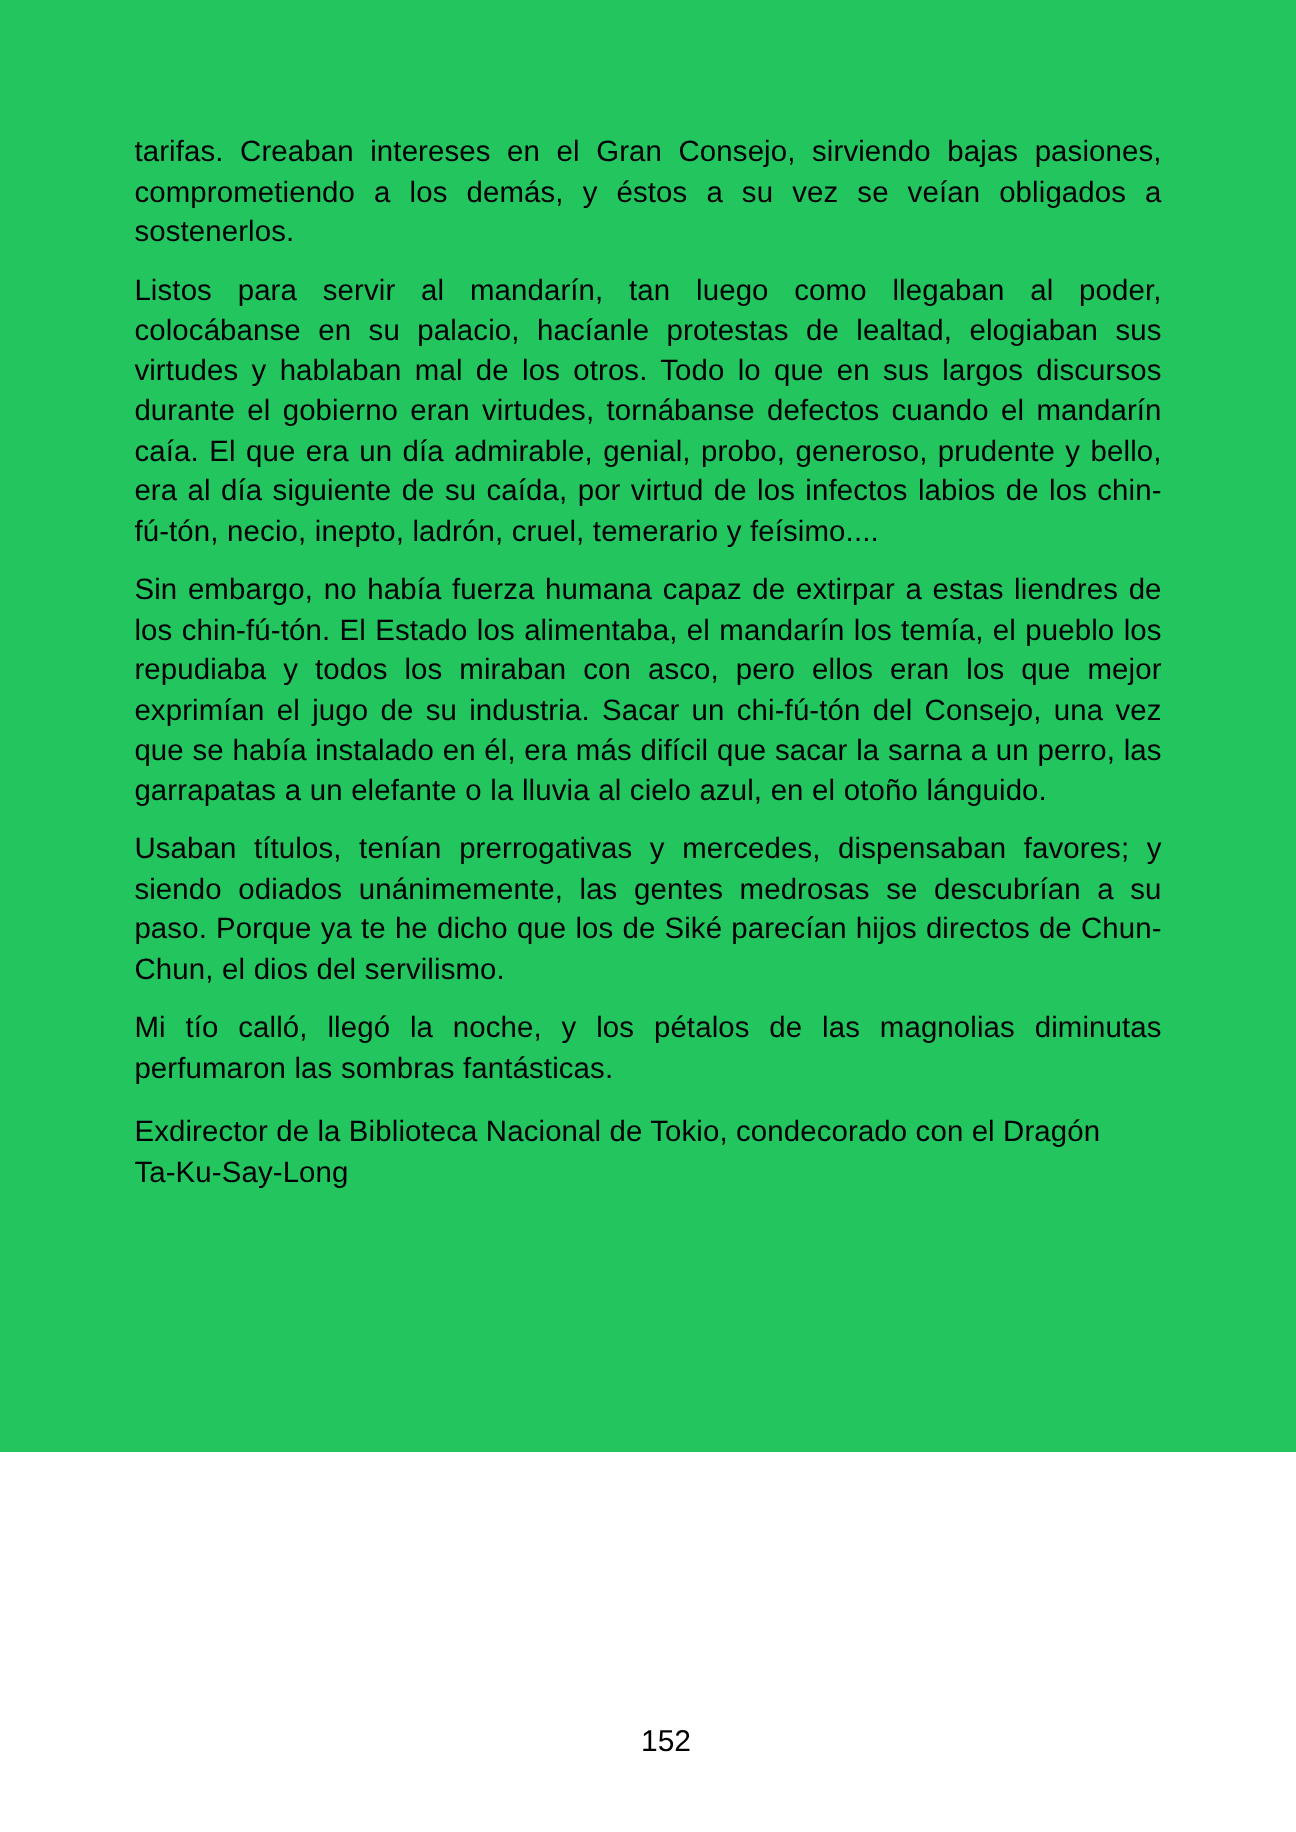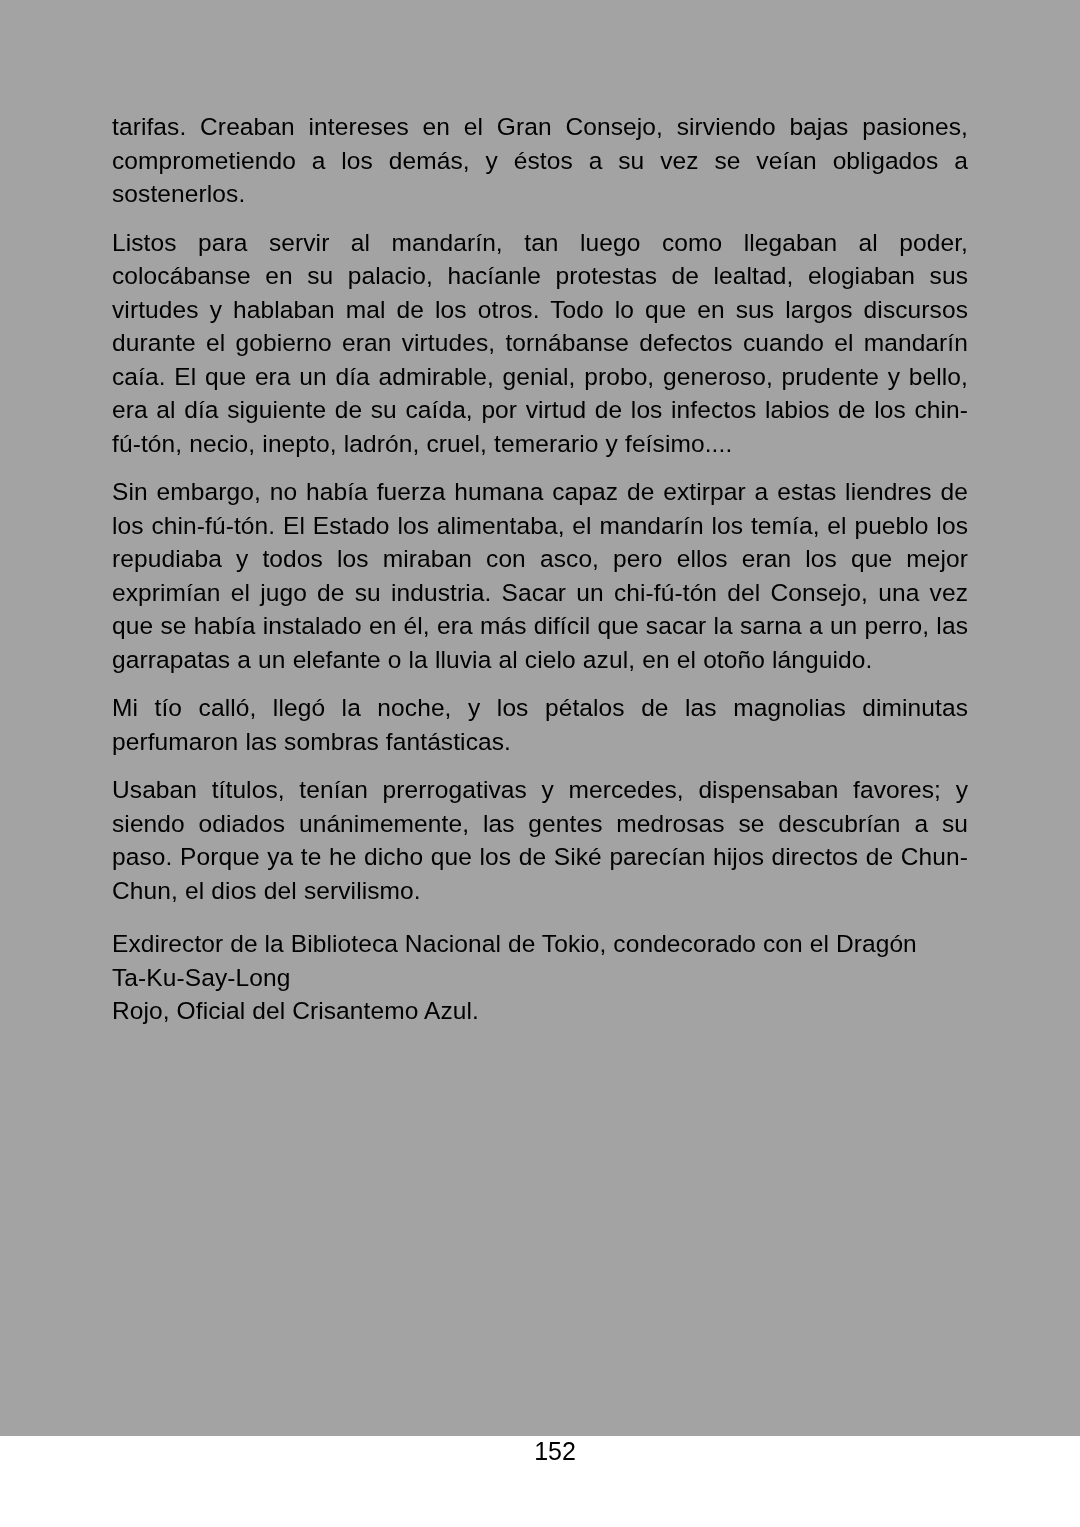--- a/index.html
+++ b/index.html
@@ -14,22 +14,22 @@
     position: relative;
     font-family: "Liberation Sans", sans-serif;
     color: #000000;
     -webkit-font-smoothing: antialiased;
   }
   .page {
     position: absolute;
     top: 0;
     left: 0;
     width: 1080px;
-    height: 1436px;
-    background: #a3a3a3;
+    height: 1210px;
+    background: #22c55e;
     box-sizing: border-box;
   }
   .content {
     position: absolute;
     left: 112px;
     top: 110px;
     width: 856px;
   }
   p.para {
     margin: 0 0 15px 0;
@@ -71,27 +71,26 @@
 <div class="page">
 
   <div class="content">
 
     <p class="para">tarifas. Creaban intereses en el Gran Consejo, sirviendo bajas pasiones, comprometiendo a los demás, y éstos a su vez se veían obligados a sostenerlos.</p>
 
     <p class="para">Listos para servir al mandarín, tan luego como llegaban al poder, colocábanse en su palacio, hacíanle protestas de lealtad, elogiaban sus virtudes y hablaban mal de los otros. Todo lo que en sus largos discursos durante el gobierno eran virtudes, tornábanse defectos cuando el mandarín caía. El que era un día admirable, genial, probo, generoso, prudente y bello, era al día siguiente de su caída, por virtud de los infectos labios de los chin-fú-tón, necio, inepto, ladrón, cruel, temerario y feísimo....</p>
 
     <p class="para">Sin embargo, no había fuerza humana capaz de extirpar a estas liendres de los chin-fú-tón. El Estado los alimentaba, el mandarín los temía, el pueblo los repudiaba y todos los miraban con asco, pero ellos eran los que mejor exprimían el jugo de su industria. Sacar un chi-fú-tón del Consejo, una vez que se había instalado en él, era más difícil que sacar la sarna a un perro, las garrapatas a un elefante o la lluvia al cielo azul, en el otoño lánguido.</p>
 
+    <p class="para">Usaban títulos, tenían prerrogativas y mercedes, dispensaban favores; y siendo odiados unánimemente, las gentes medrosas se descubrían a su paso. Porque ya te he dicho que los de Siké parecían hijos directos de Chun-Chun, el dios del servilismo.</p>
+
     <p class="para">Mi tío calló, llegó la noche, y los pétalos de las magnolias diminutas perfumaron las sombras fantásticas.</p>
-
-    <p class="para">Usaban títulos, tenían prerrogativas y mercedes, dispensaban favores; y siendo odiados unánimemente, las gentes medrosas se descubrían a su paso. Porque ya te he dicho que los de Siké parecían hijos directos de Chun-Chun, el dios del servilismo.</p>
 
     <div class="signature">
       <span class="sig-line">Exdirector de la Biblioteca Nacional de Tokio, condecorado con el Dragón</span>
       <span class="sig-line">Ta-Ku-Say-Long</span>
-      <span class="sig-line">Rojo, Oficial del Crisantemo Azul.</span>
     </div>
 
   </div>
 
   <div class="page-number">152</div>
 
 </div>
 
 </body></html>

